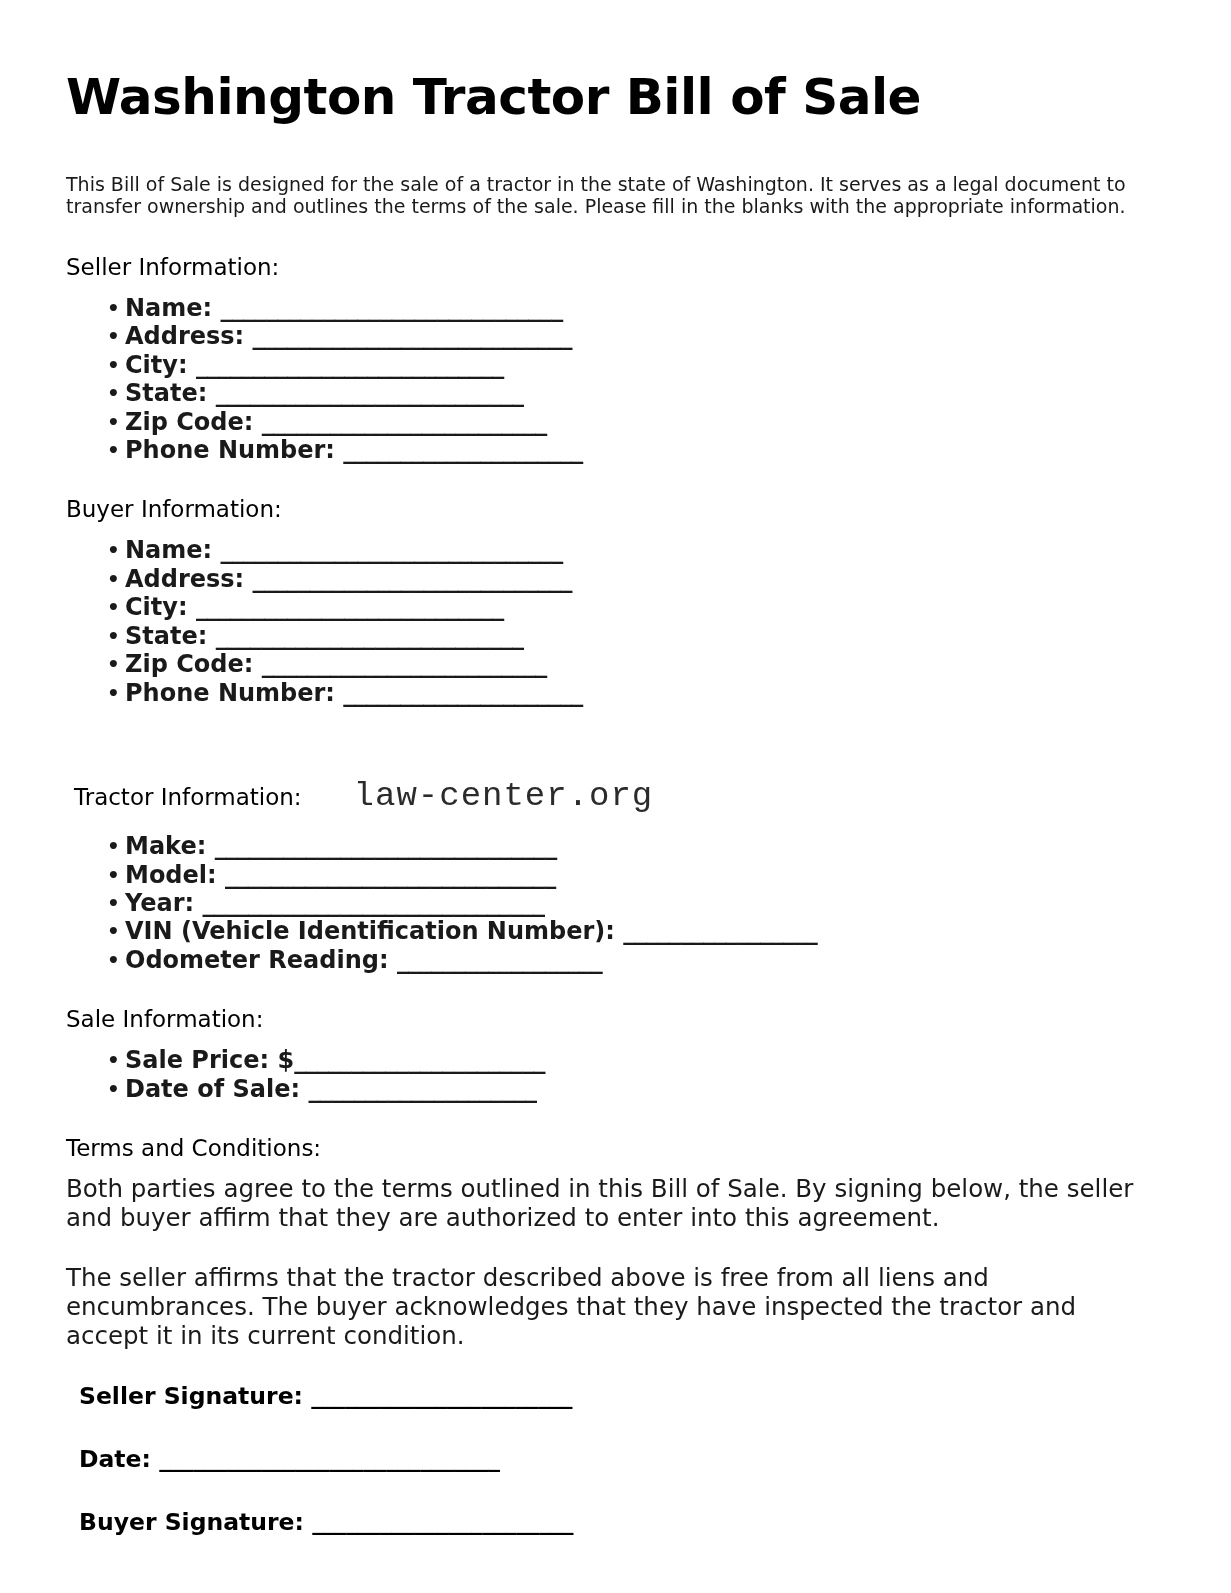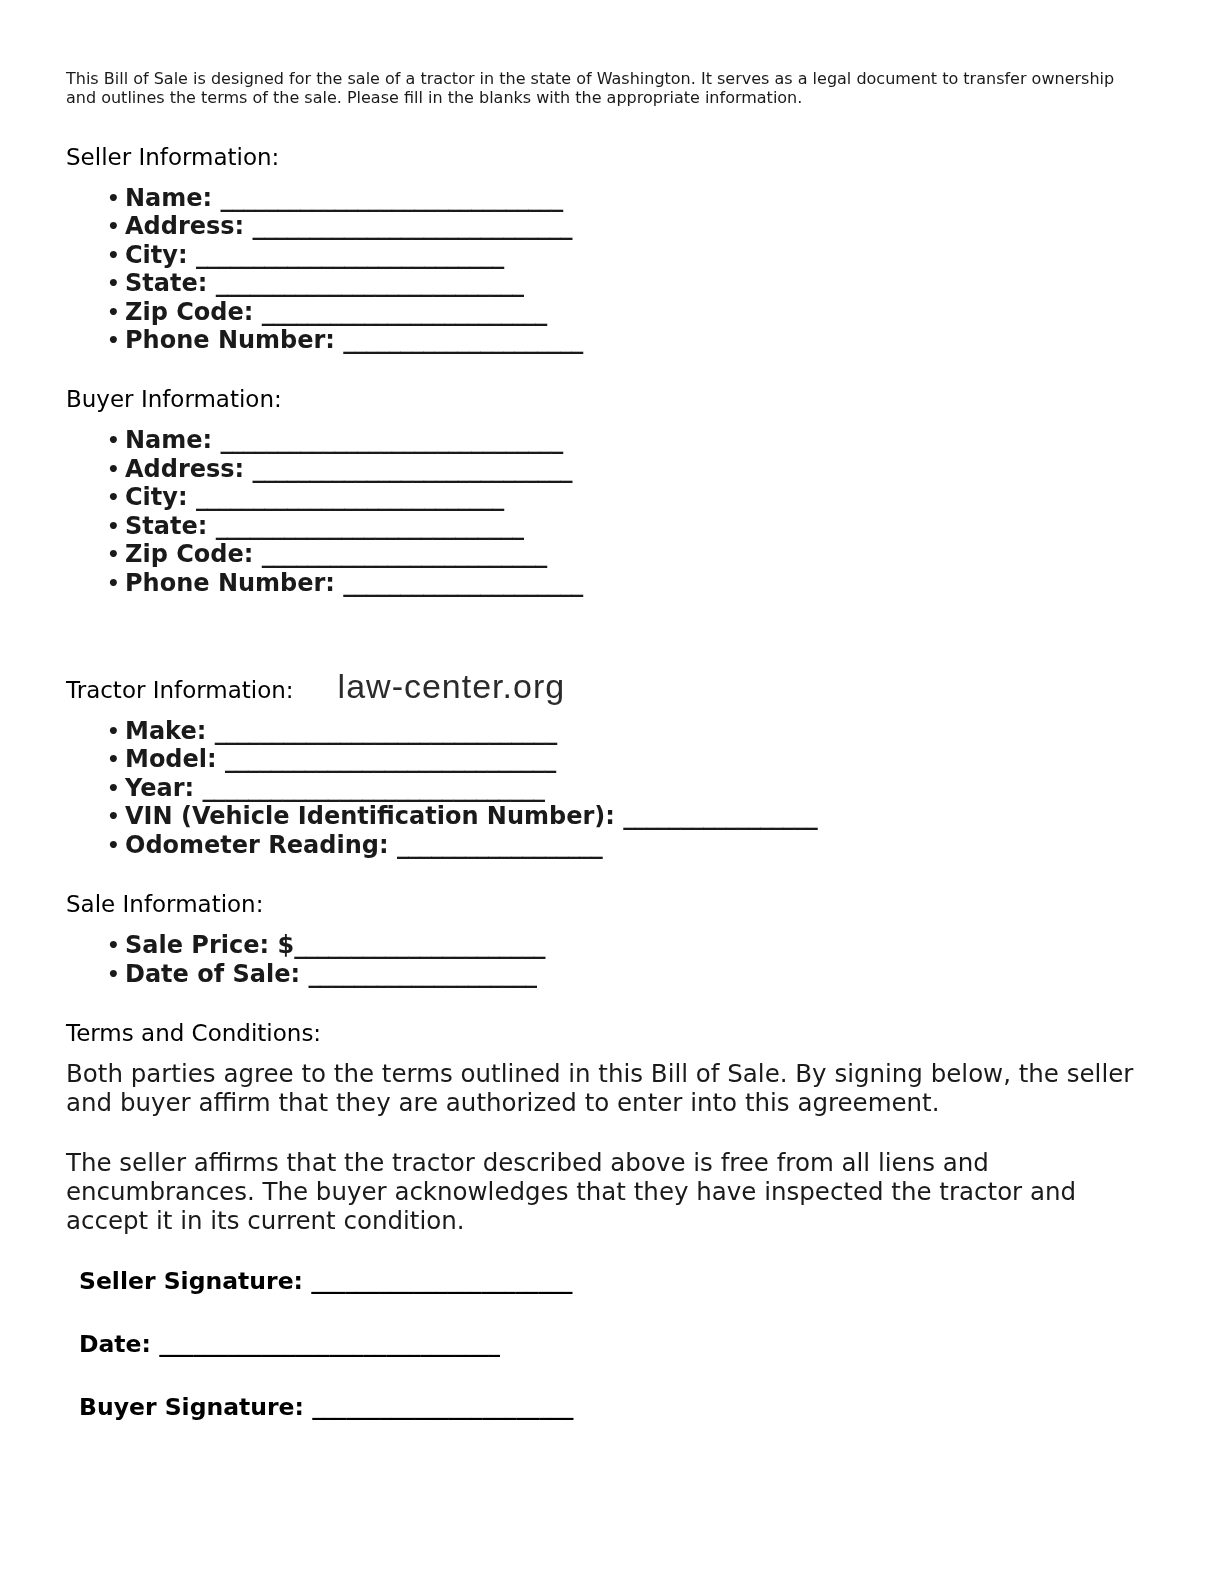--- a/index.html
+++ b/index.html
@@ -25,42 +25,42 @@
   }
   .doc-title {
     font-size: 50px;
     font-weight: bold;
     line-height: 1.1;
     letter-spacing: -0.5px;
     margin: 0 0 48px 0;
     color: #000000;
   }
   .intro {
-    font-size: 16px;
+    font-size: 19px;
     line-height: 1.18;
     margin: 0 0 36px 0;
     max-width: 1090px;
     color: #1a1a1a;
   }
   .section-heading {
     font-size: 23px;
     font-weight: normal;
     margin: 0 0 14px 0;
     color: #000000;
   }
   .section-heading-row {
     display: flex;
     align-items: baseline;
     margin: 0 0 14px 0;
   }
   .section-heading-row .section-heading {
-    margin: 0;
+    margin: 8px;
   }
   .watermark {
-    font-family: Liberation Sans, sans-serif;
+    font-family: Liberation Mono, monospace;
     font-size: 34px;
     letter-spacing: 1px;
     color: #2b2b2b;
     margin-left: 44px;
     line-height: 1;
     white-space: nowrap;
     margin-top: 40px;
   }
   ul.field-list {
     list-style: none;
@@ -106,20 +106,21 @@
     font-weight: bold;
     letter-spacing: -0.4px;
   }
   .terms-block { margin-bottom: 6px; }
 </style>
 </head>
 <body>
 
 <div class="page">
 
+  <h1 class="doc-title">Washington Tractor Bill of Sale</h1>
 
   <p class="intro">This Bill of Sale is designed for the sale of a tractor in the state of Washington. It serves as a legal document to transfer ownership and outlines the terms of the sale. Please fill in the blanks with the appropriate information.</p>
 
   <h2 class="section-heading">Seller Information:</h2>
   <ul class="field-list">
     <li><span>Name:</span> <span class="blank">______________________________</span></li>
     <li><span>Address:</span> <span class="blank">____________________________</span></li>
     <li><span>City:</span> <span class="blank">___________________________</span></li>
     <li><span>State:</span> <span class="blank">___________________________</span></li>
     <li><span>Zip Code:</span> <span class="blank">_________________________</span></li>

